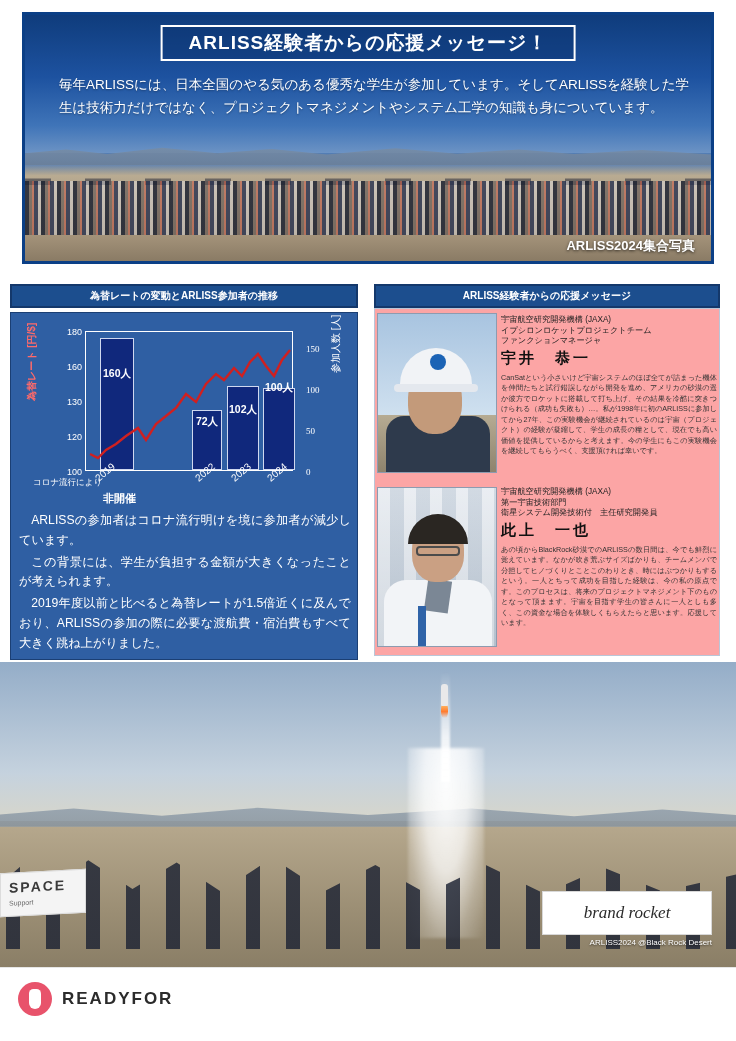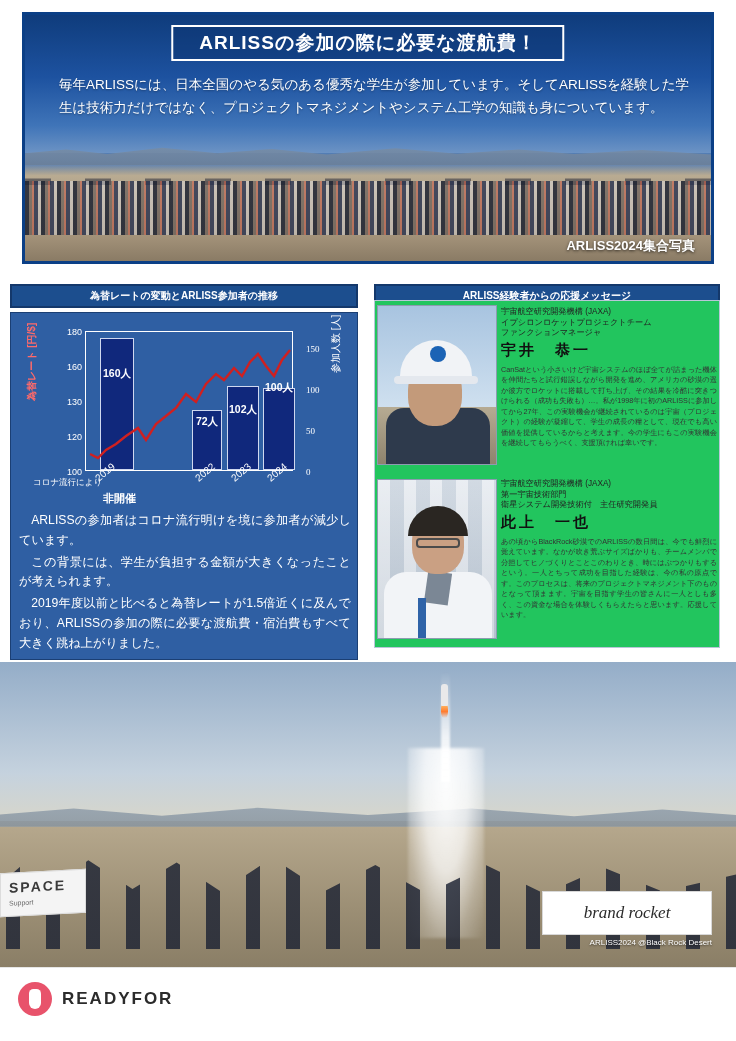--- a/index.html
+++ b/index.html
@@ -178,23 +178,23 @@
   }
   .left-text {
     position: absolute; left: 8px; top: 198px; width: 332px;
     color: #ffffff; font-size: 12.2px; line-height: 1.62;
     text-align: justify;
   }
   .left-text p { margin: 0 0 2px 0; text-indent: 1em; }
 
   
   .right-panel {
-    position: absolute; left: 374px; top: 300px;
+    position: absolute; left: 374px; top: 308px;
     width: 346px; height: 348px;
-    background: #22c55e;
+    background: #fca5a5;
     border: 1px solid #b9c6d8;
   }
   .msg {
     position: absolute; left: 0; width: 346px; height: 172px;
   }
   #msg-0 { top: 0; }
   #msg-1 { top: 174px; }
   .msg-photo {
     position: absolute; left: 2px; top: 4px; width: 120px; height: 160px;
     border: 1px solid #8d9bb0;
@@ -343,21 +343,21 @@
     <div class="hero-sky"></div>
 
     <div class="hero-photo">
       <div class="hero-mtn"></div>
       <div class="hero-tents"></div>
       <div class="hero-crowd"></div>
       <div class="hero-ground"></div>
     </div>
 
     <div class="hero-title-wrap">
-      <div class="hero-title">ARLISSの参加の際に必要な渡航費！</div>
+      <div class="hero-title">ARLISS経験者からの応援メッセージ！</div>
     </div>
 
     <div class="hero-body">毎年ARLISSには、日本全国のやる気のある優秀な学生が参加しています。そしてARLISSを経験した学生は技術力だけではなく、プロジェクトマネジメントやシステム工学の知識も身についています。</div>
 
     <div class="hero-caption">ARLISS2024集合写真</div>
   </div>
 
   <div class="sec-head" id="head-left">為替レートの変動とARLISS参加者の推移</div>
   <div class="sec-head" id="head-right">ARLISS経験者からの応援メッセージ</div>
 

